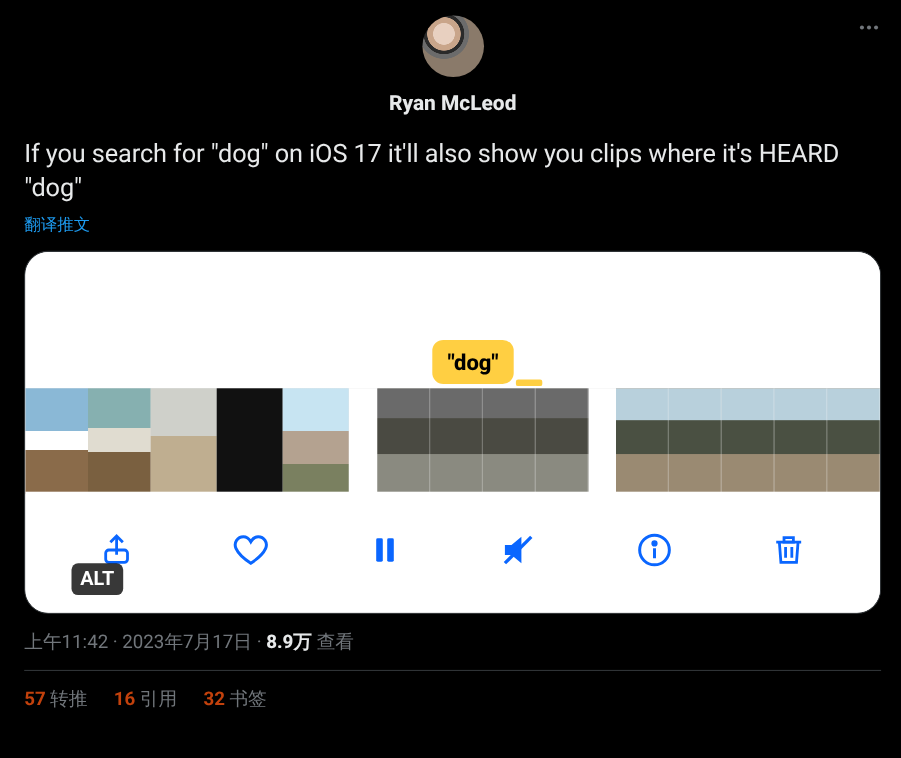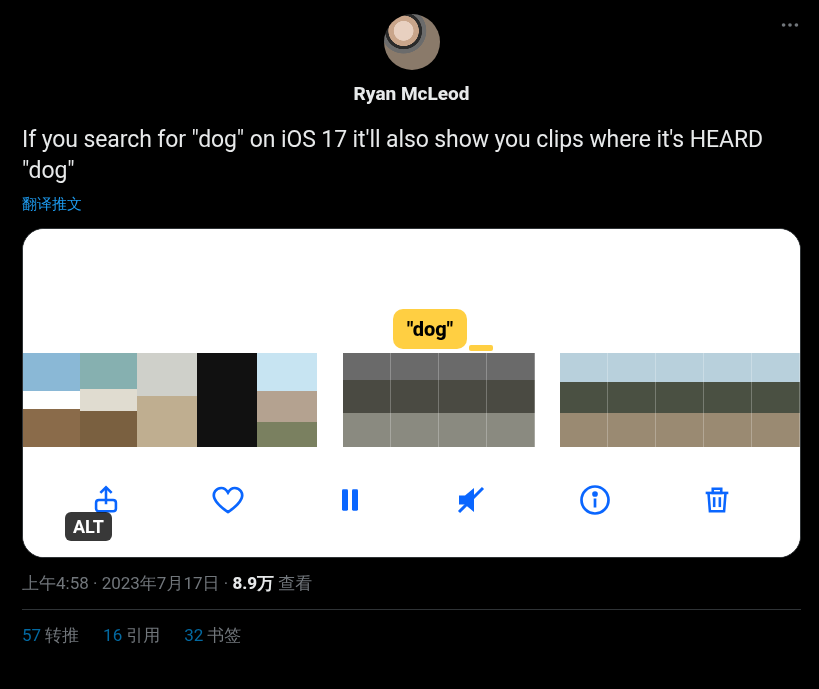--- a/index.html
+++ b/index.html
@@ -61,21 +61,21 @@
     .tb-icon { color: #0a66ff; cursor: pointer; }
     .alt-badge {
       position: absolute; left: 18px; bottom: 16px;
       background: rgba(0,0,0,0.78); color: #fff; font-weight: 700;
       font-size: 18px; padding: 4px 8px; border-radius: 6px; margin-left: 24px;
     }
     .meta { color: #71767b; font-size: 17px; margin-bottom: 14px; }
     .meta strong { color: #e7e9ea; font-weight: 800; }
     .hr { height: 1px; background: #2f3336; margin: 0 0 14px 0; }
     .stats { display: flex; gap: 24px; font-size: 17px; color: #71767b; }
-    .stats strong { color: #0369a1; font-weight: 400; margin-right: 4px; text-align: center; }
+    .stats strong { color: #c2410c; font-weight: 700; margin-right: 4px; text-align: center; }
   </style>
 </head>
 <body>
 
 <div class="tweet">
   <div class="more-btn">
     <svg width="22" height="22" viewBox="0 0 24 24">
         <circle cx="5" cy="12" r="2" fill="currentColor"></circle>
         <circle cx="12" cy="12" r="2" fill="currentColor"></circle>
         <circle cx="19" cy="12" r="2" fill="currentColor"></circle>
@@ -163,21 +163,21 @@
             <path d="M6 7l1 13h10l1-13"></path>
             <line x1="10" y1="10" x2="10" y2="17"></line>
             <line x1="14" y1="10" x2="14" y2="17"></line>
           </svg>
       </span>
     </div>
     <div class="alt-badge">ALT</div>
   </div>
 
   <div class="meta">
-    <span>上午4:58</span> · <span>2023年7月17日</span> · <strong>8.9万</strong> <span>查看</span>
+    <span>上午11:42</span> · <span>2023年7月17日</span> · <strong>8.9万</strong> <span>查看</span>
   </div>
 
   <div class="hr"></div>
 
   <div class="stats">
     <span><strong>57</strong><span>转推</span></span>
     <span><strong>16</strong><span>引用</span></span>
     <span><strong>32</strong><span>书签</span></span>
   </div>
 </div>

